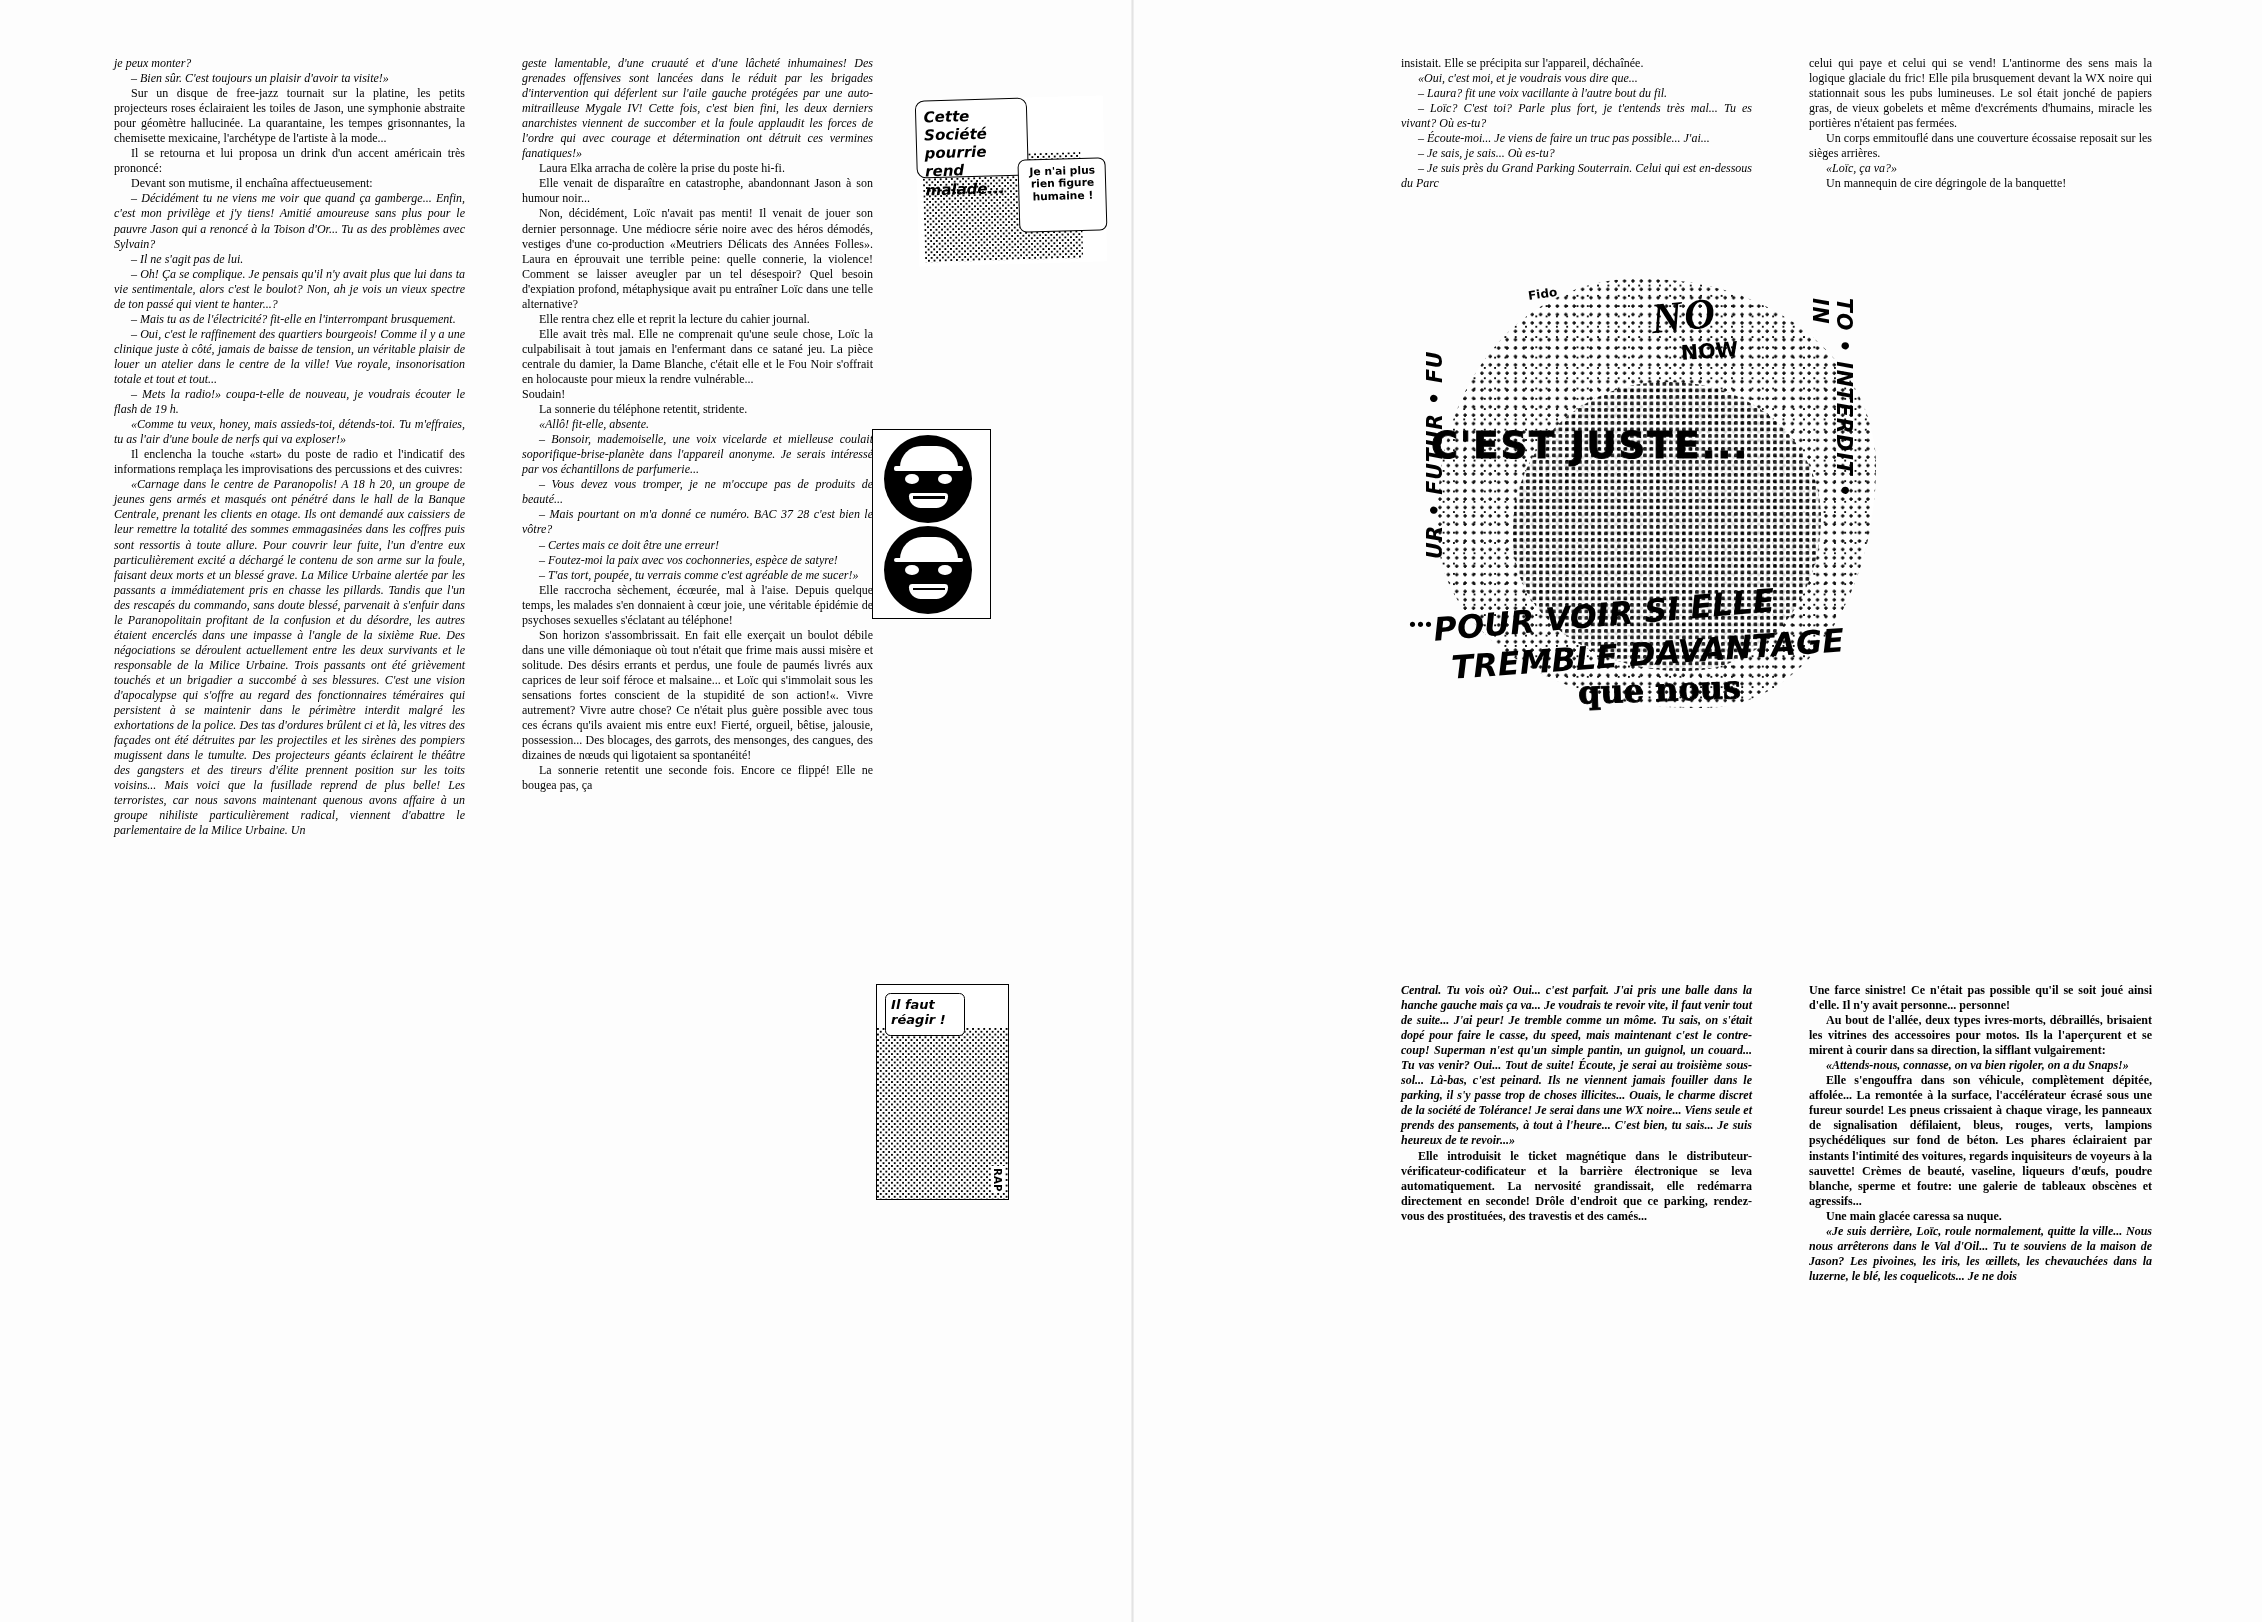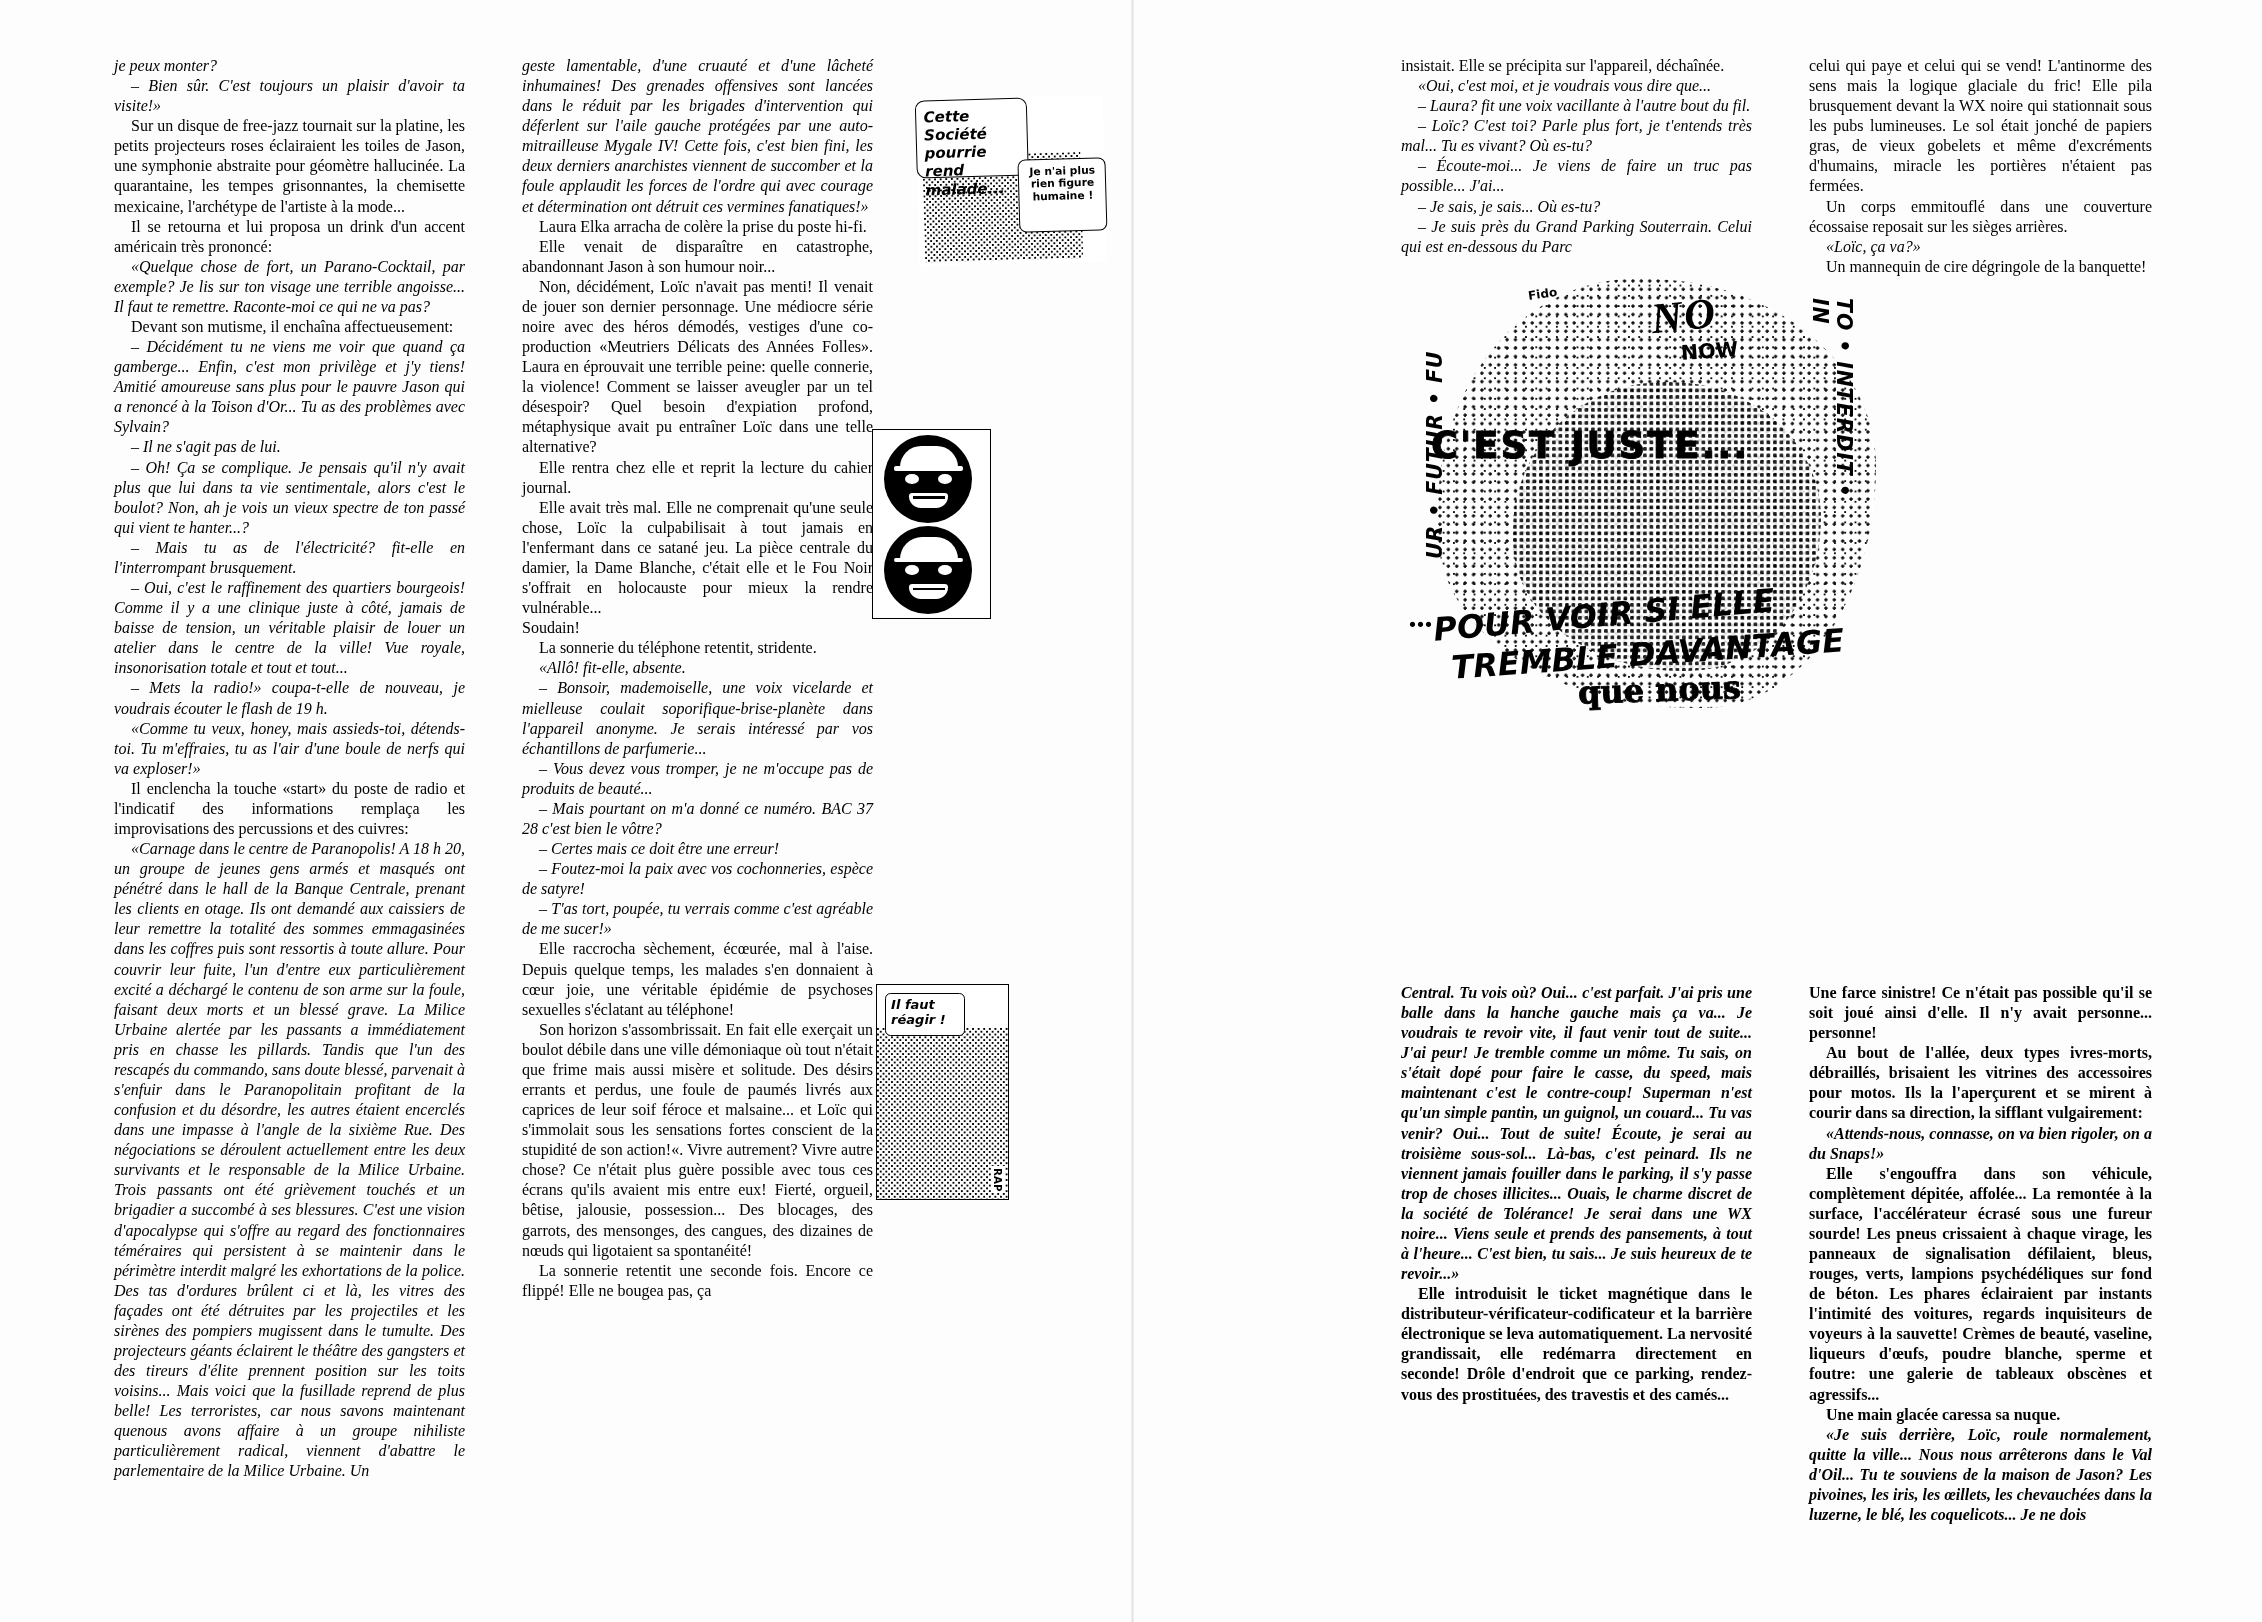--- a/index.html
+++ b/index.html
@@ -18,21 +18,21 @@
   .page {
     position: absolute;
     inset: 0;
     background: #fdfdfd;
   }
   
   .col {
     position: absolute;
     top: 56px;
     width: 351px;
-    font-size: 16px;
+    font-size: 12px;
     line-height: 1.255;
     text-align: justify;
     hyphens: auto;
     -webkit-hyphens: auto;
   }
   .col p {
     margin: 0;
     text-indent: 17px;
   }
   .col p.noind { text-indent: 0; }
@@ -354,21 +354,20 @@
 
 <div class="page">
 
   <div class="gutter"></div>
 
   <div class="col col-1">
     <p class="noind it">je peux monter?</p>
     <p class="it">– Bien sûr. C'est toujours un plaisir d'avoir ta visite!»</p>
     <p>Sur un disque de free-jazz tournait sur la platine, les petits projecteurs roses éclairaient les toiles de Jason, une symphonie abstraite pour géomètre hallucinée. La quarantaine, les tempes grisonnantes, la chemisette mexicaine, l'archétype de l'artiste à la mode...</p>
     <p>Il se retourna et lui proposa un drink d'un accent américain très prononcé:</p>
-    <p class="it">«Quelque chose de fort, un Parano-Cocktail, par exemple? Je lis sur ton visage une terrible angoisse... Il faut te remettre. Raconte-moi ce qui ne va pas?</p>
     <p>Devant son mutisme, il enchaîna affectueusement:</p>
     <p class="it">– Décidément tu ne viens me voir que quand ça gamberge... Enfin, c'est mon privilège et j'y tiens! Amitié amoureuse sans plus pour le pauvre Jason qui a renoncé à la Toison d'Or... Tu as des problèmes avec Sylvain?</p>
     <p class="it">– Il ne s'agit pas de lui.</p>
     <p class="it">– Oh! Ça se complique. Je pensais qu'il n'y avait plus que lui dans ta vie sentimentale, alors c'est le boulot? Non, ah je vois un vieux spectre de ton passé qui vient te hanter...?</p>
     <p class="it">– Mais tu as de l'électricité? fit-elle en l'interrompant brusquement.</p>
     <p class="it">– Oui, c'est le raffinement des quartiers bourgeois! Comme il y a une clinique juste à côté, jamais de baisse de tension, un véritable plaisir de louer un atelier dans le centre de la ville! Vue royale, insonorisation totale et tout et tout...</p>
     <p class="it">– Mets la radio!» coupa-t-elle de nouveau, je voudrais écouter le flash de 19 h.</p>
     <p class="it">«Comme tu veux, honey, mais assieds-toi, détends-toi. Tu m'effraies, tu as l'air d'une boule de nerfs qui va exploser!»</p>
     <p>Il enclencha la touche «start» du poste de radio et l'indicatif des informations remplaça les improvisations des percussions et des cuivres:</p>
     <p class="it">«Carnage dans le centre de Paranopolis! A 18 h 20, un groupe de jeunes gens armés et masqués ont pénétré dans le hall de la Banque Centrale, prenant les clients en otage. Ils ont demandé aux caissiers de leur remettre la totalité des sommes emmagasinées dans les coffres puis sont ressortis à toute allure. Pour couvrir leur fuite, l'un d'entre eux particulièrement excité a déchargé le contenu de son arme sur la foule, faisant deux morts et un blessé grave. La Milice Urbaine alertée par les passants a immédiatement pris en chasse les pillards. Tandis que l'un des rescapés du commando, sans doute blessé, parvenait à s'enfuir dans le Paranopolitain profitant de la confusion et du désordre, les autres étaient encerclés dans une impasse à l'angle de la sixième Rue. Des négociations se déroulent actuellement entre les deux survivants et le responsable de la Milice Urbaine. Trois passants ont été grièvement touchés et un brigadier a succombé à ses blessures. C'est une vision d'apocalypse qui s'offre au regard des fonctionnaires téméraires qui persistent à se maintenir dans le périmètre interdit malgré les exhortations de la police. Des tas d'ordures brûlent ci et là, les vitres des façades ont été détruites par les projectiles et les sirènes des pompiers mugissent dans le tumulte. Des projecteurs géants éclairent le théâtre des gangsters et des tireurs d'élite prennent position sur les toits voisins... Mais voici que la fusillade reprend de plus belle! Les terroristes, car nous savons maintenant quenous avons affaire à un groupe nihiliste particulièrement radical, viennent d'abattre le parlementaire de la Milice Urbaine. Un</p>

